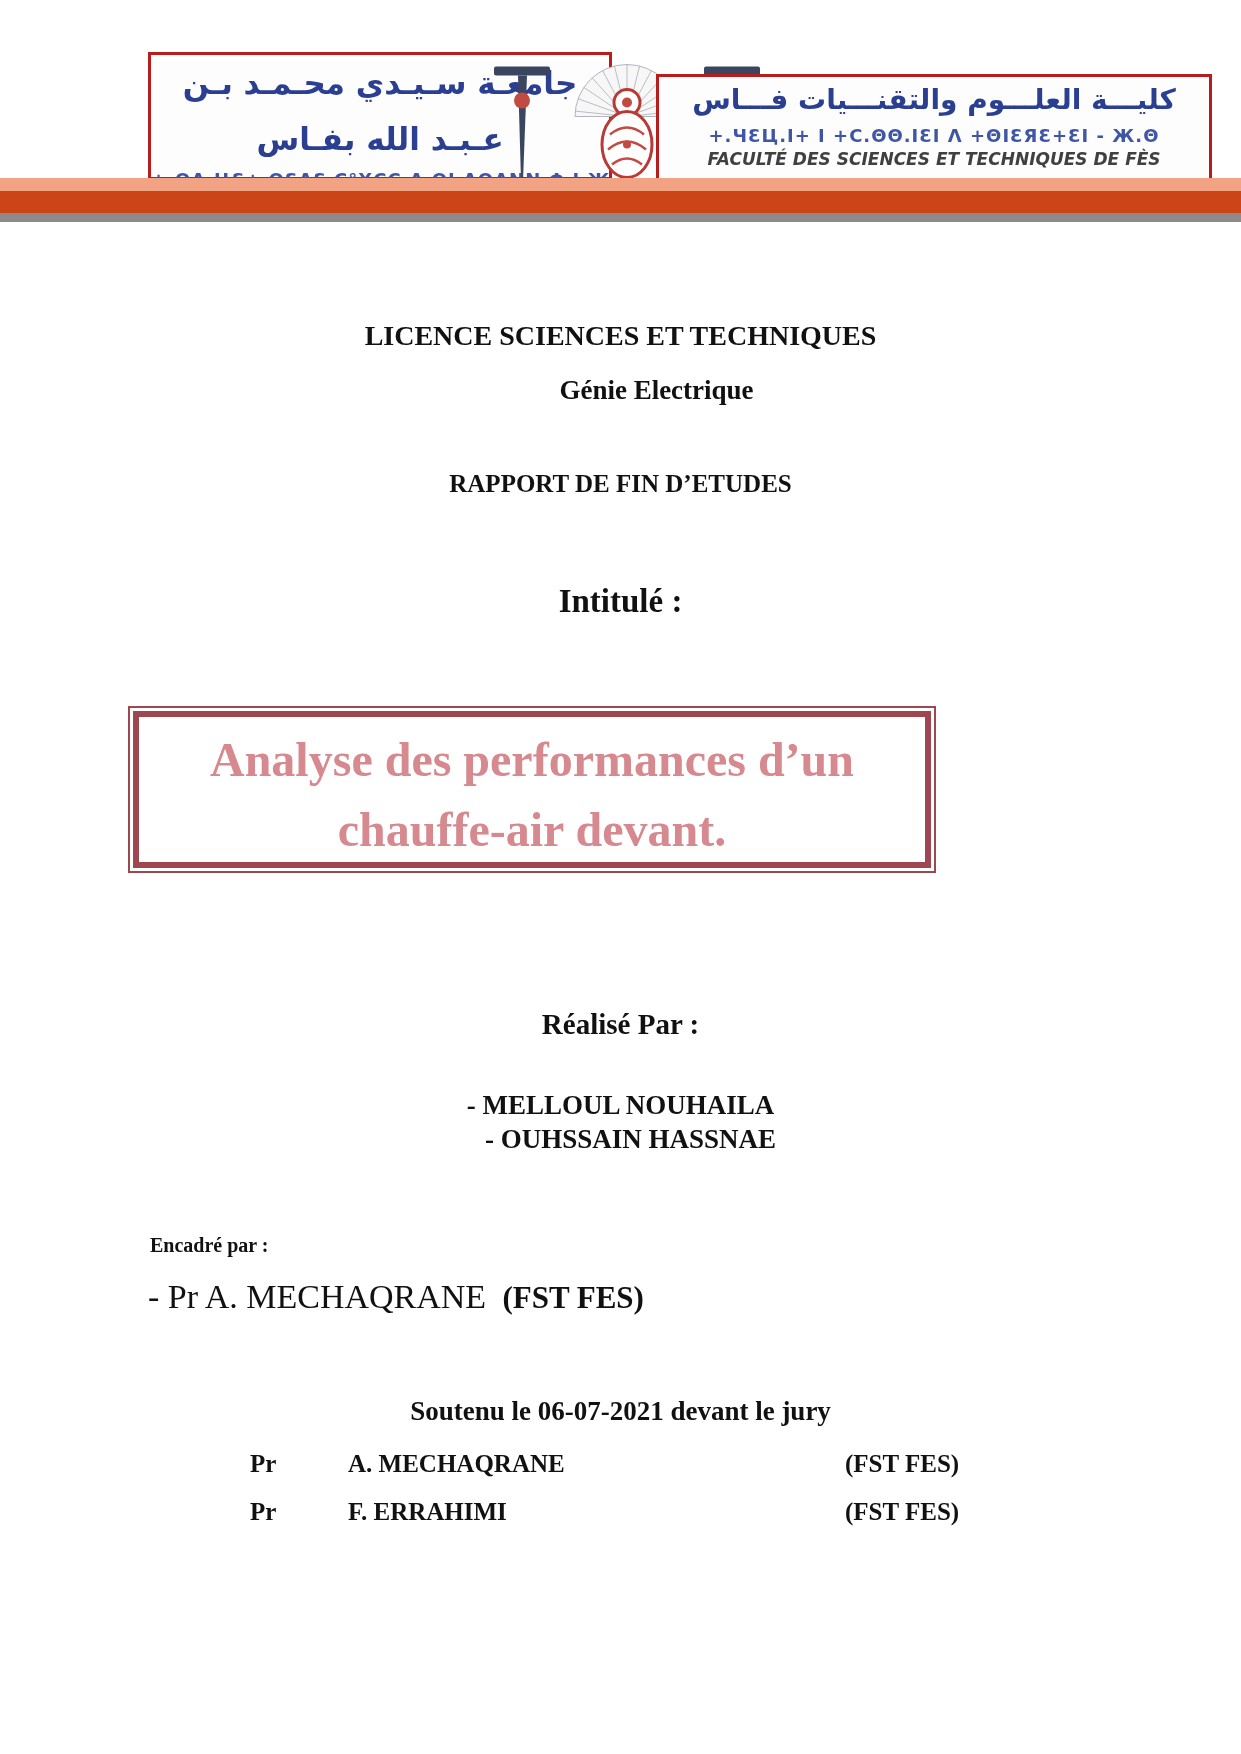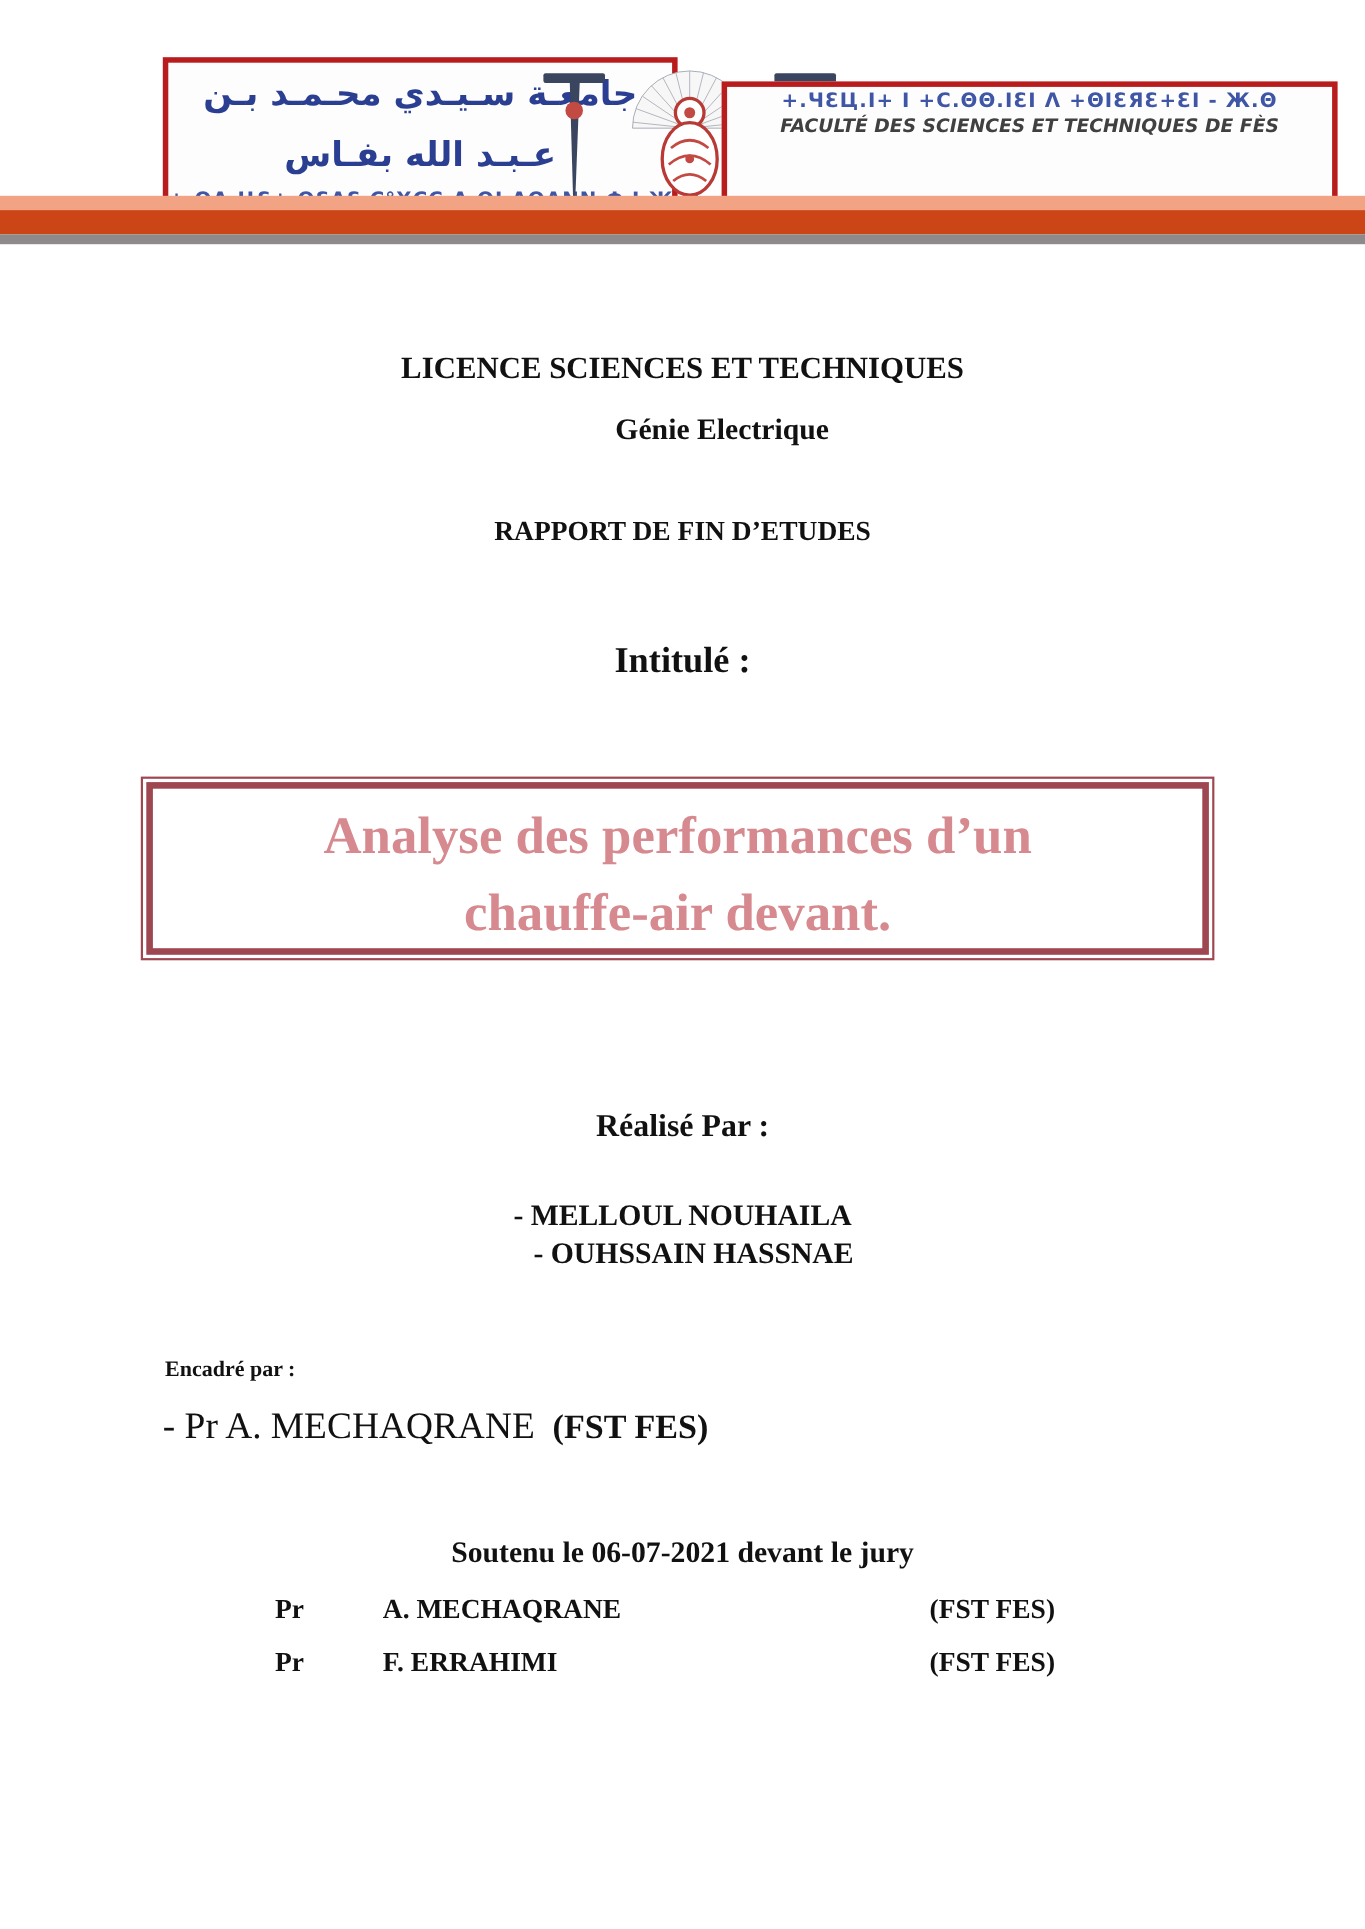--- a/index.html
+++ b/index.html
@@ -11,21 +11,21 @@
     font-family:"Liberation Serif","DejaVu Serif",serif;
     color:#111;
     overflow:hidden;
   }
   
   .logo-block{
     position:absolute;
     text-align:center;
     font-family:"DejaVu Sans","Liberation Sans",sans-serif;
     background:#fdfdfd;
-    border:5px solid #b91c1c;
+    border:3px solid #b91c1c;
   }
   .logo-left{left:148px;top:52px;width:458px;height:122px;}
   .logo-right{left:656px;top:74px;width:550px;height:104px;}
   .logo-arabic{
     direction:rtl;
     font-weight:bold;
     color:#2b3f92;
   }
   .logo-left .logo-arabic{font-size:31px;line-height:56px;}
   .logo-right .logo-arabic{font-size:28px;line-height:46px;}
@@ -56,21 +56,21 @@
     position:absolute;left:0;width:100%;
     text-align:center;font-weight:bold;white-space:pre;
   }
   .program1{top:320px;font-size:28px;}
   .program2{top:375px;font-size:27px;padding-left:36px;}
   .report-type{top:470px;font-size:25px;}
   .intitule{top:583px;font-size:33px;}
   
   .title-box{
     position:absolute;left:128px;top:706px;
-    width:976px;height:167px;
+    width:808px;height:167px;
     border:2px solid #9e4751;
     box-sizing:border-box;
   }
   .title-box-inner{
     position:absolute;left:3px;right:3px;top:3px;bottom:3px;
     border:6px solid #9e4751;
     box-sizing:border-box;
     text-align:center;
   }
   .title-text{
@@ -146,20 +146,21 @@
 
       <circle cx="135" cy="48" r="13" fill="#ffffff" stroke="#b93a35" stroke-width="3"></circle>
       <circle cx="135" cy="48" r="5" fill="#c34a42"></circle>
       <ellipse cx="135" cy="90" rx="25" ry="33" fill="#ffffff" stroke="#b93a35" stroke-width="3"></ellipse>
       <path d="M118 80 q17 -14 34 0 M116 95 q19 -16 38 0 M120 110 q15 -12 30 0" stroke="#c34a42" fill="none" stroke-width="2.5"></path>
       <circle cx="135" cy="90" r="4" fill="#c34a42"></circle>
     </svg>
   </div>
 
   <div class="logo-block logo-right">
+    <div class="logo-arabic">كليـــة العلـــوم والتقنـــيات فـــاس</div>
     <div class="logo-tifinagh">+.ЧƐЦ.Ι+ Ι +C.ΘΘ.ΙƐΙ Λ +ΘΙƐЯƐ+ƐΙ - Ж.Θ</div>
     <div class="logo-french">FACULTÉ DES SCIENCES ET TECHNIQUES DE FÈS</div>
   </div>
 
   <div class="bar bar-salmon" style="background:#f2a384"></div>
   <div class="bar bar-orange" style="background:#cc4517"></div>
   <div class="bar bar-gray" style="background:#8e8a8b"></div>
 
   <div class="cline program1">LICENCE SCIENCES ET TECHNIQUES</div>
   <div class="cline program2">Génie Electrique</div>

